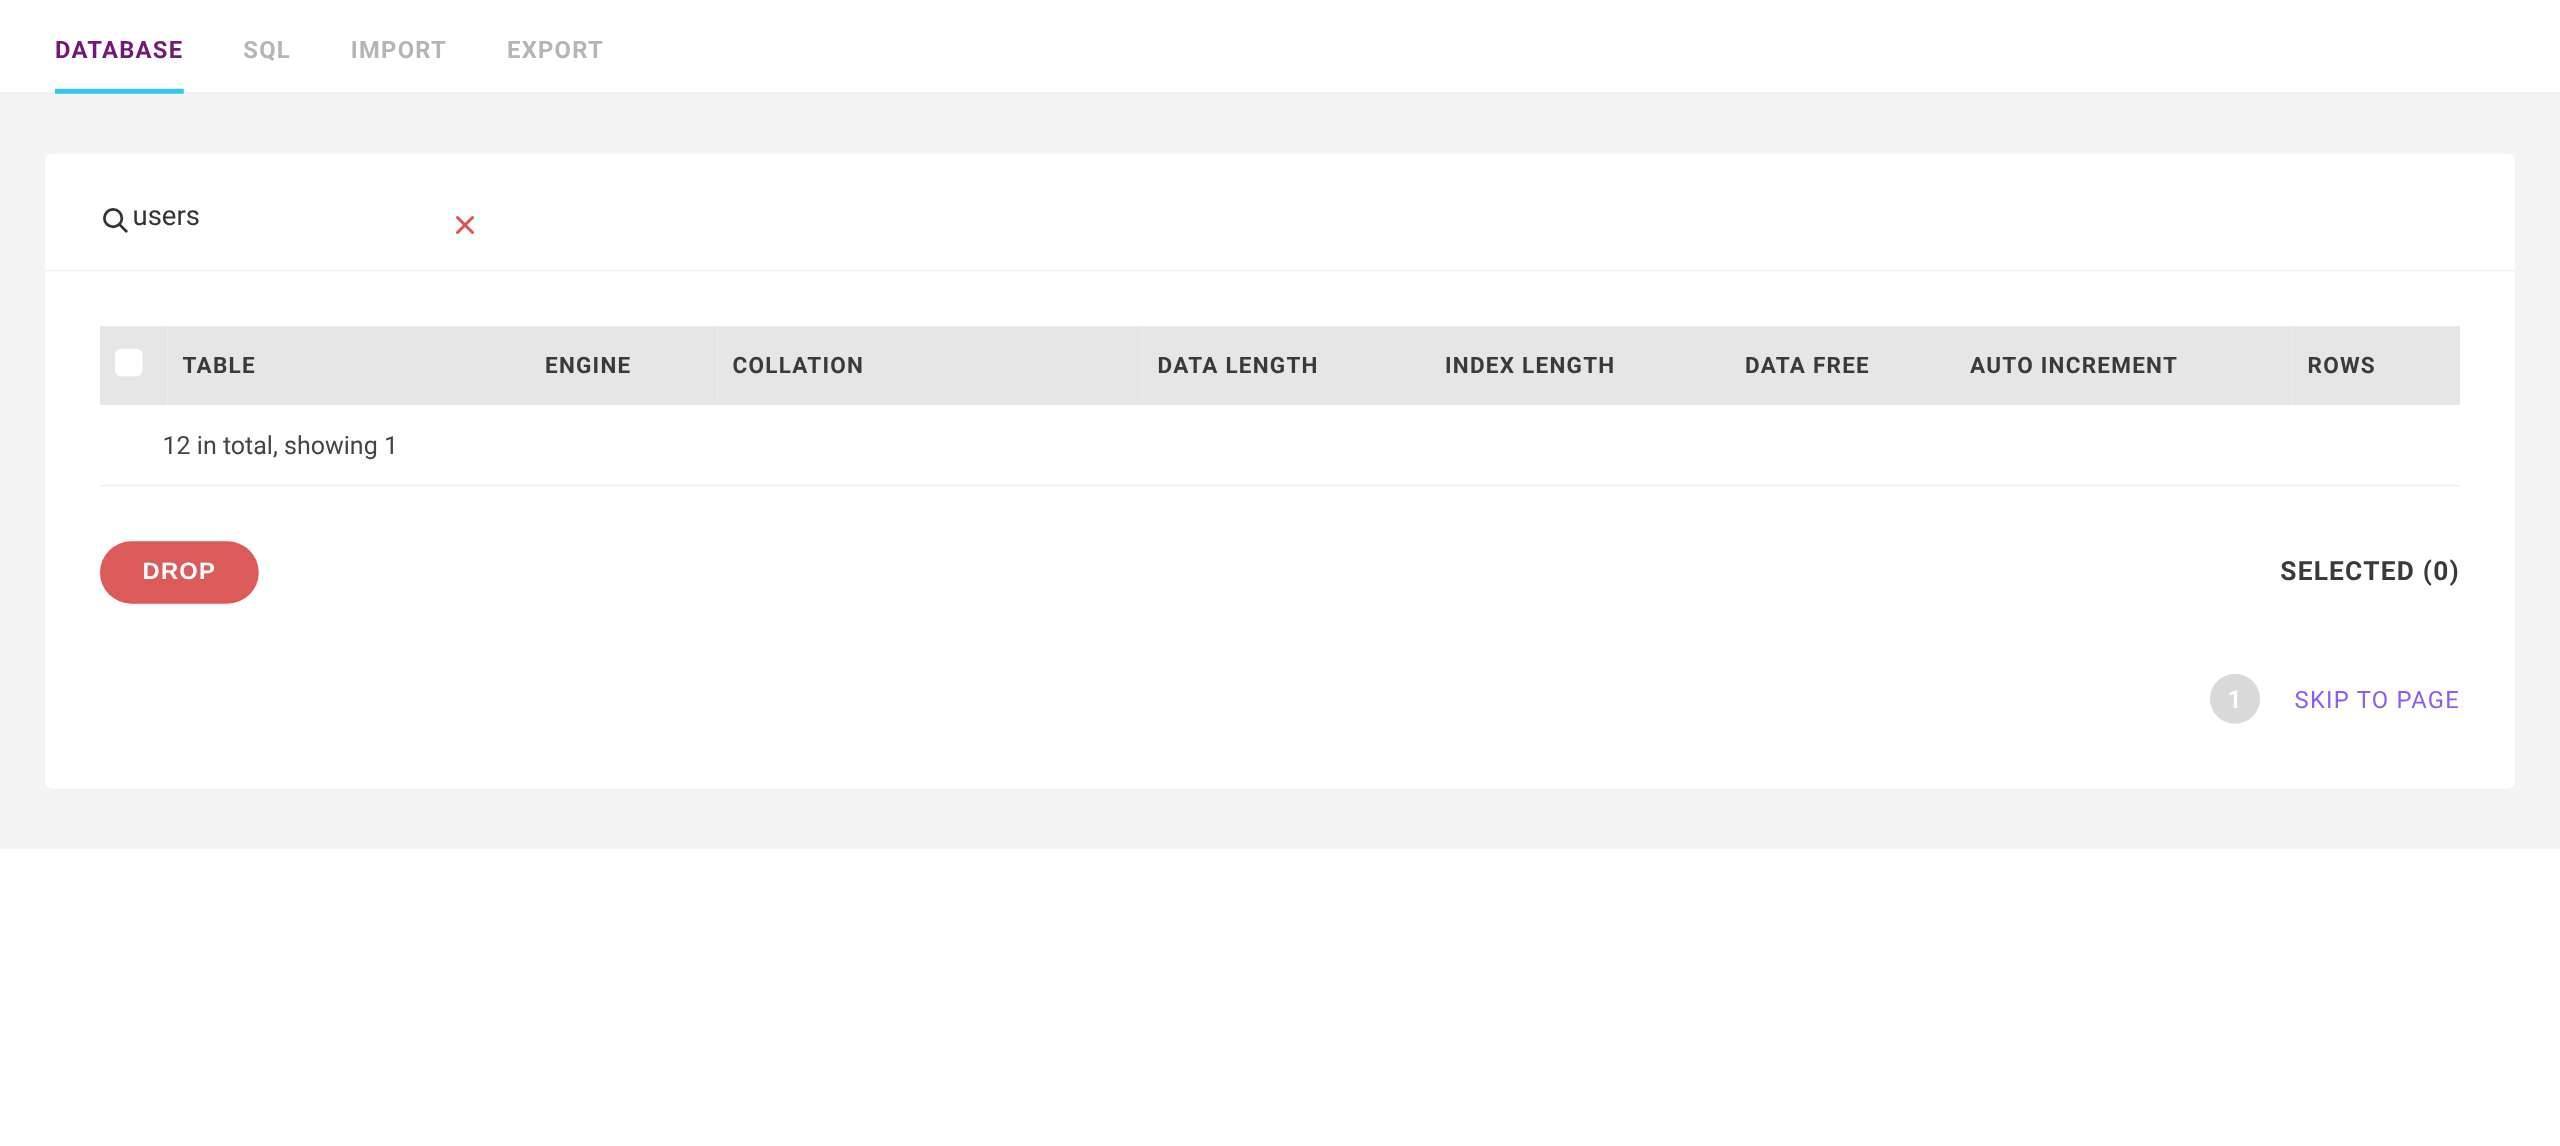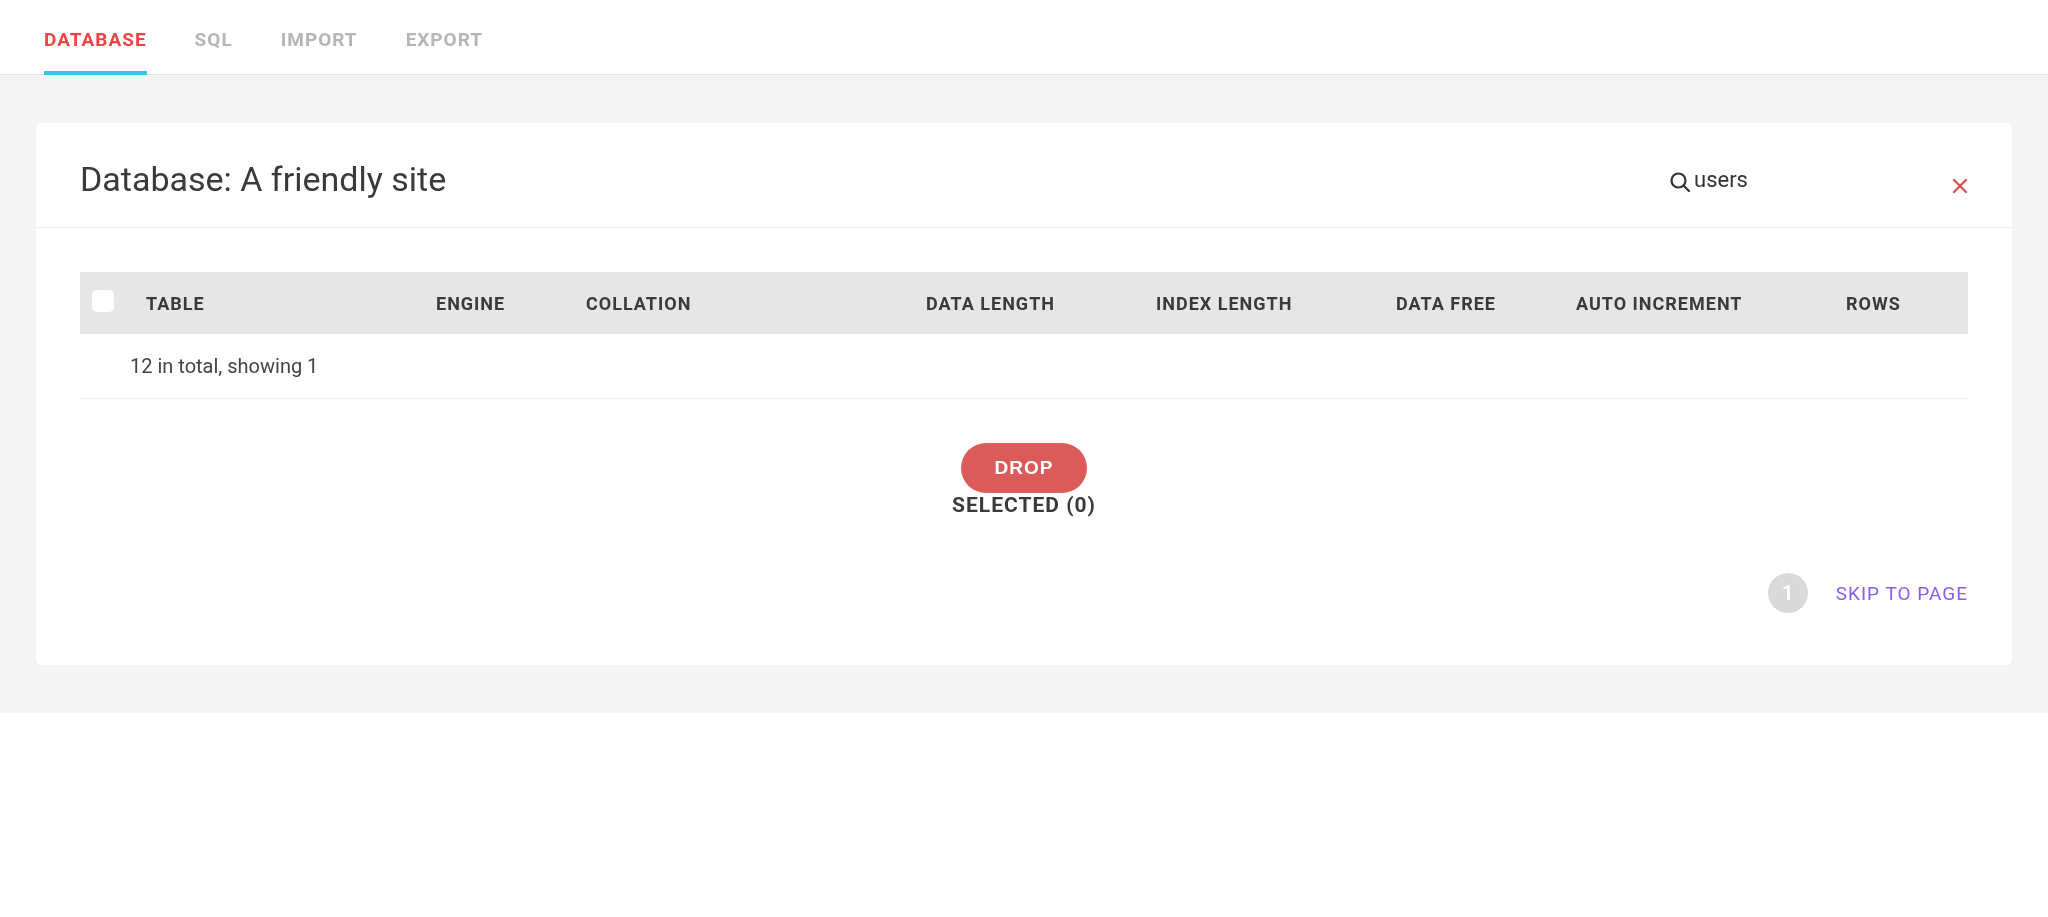--- a/index.html
+++ b/index.html
@@ -27,21 +27,21 @@
   .tab {
     font-size: 19px;
     font-weight: 700;
     letter-spacing: 1px;
     color: #b5b5b5;
     padding-bottom: 20px;
     cursor: pointer;
     border-bottom: 4px solid transparent;
   }
   .tab.active {
-    color: #ef4444;
+    color: #701a75;
     border-bottom: 4px solid #36c5f0;
   }
   .tab-line {
     border-bottom: 1px solid #e7e7e7;
     margin-top: -1px;
   }
   .content-area {
     background: #f4f4f4;
     padding: 48px 36px;
   }
@@ -145,21 +145,20 @@
   .summary-row td {
     background: #ffffff;
     padding-left: 50px;
     color: #444;
   }
   .actions-row {
     display: flex;
     align-items: center;
     justify-content: space-between;
     padding: 44px 44px 28px 44px;
-    flex-direction: column;
   }
   .drop-btn {
     background: #db5a5a;
     color: #ffffff;
     border: none;
     border-radius: 999px;
     padding: 14px 34px;
     font-size: 19px;
     font-weight: 700;
     letter-spacing: 1px;
@@ -207,21 +206,20 @@
     <div class="tab">SQL</div>
     <div class="tab">IMPORT</div>
     <div class="tab">EXPORT</div>
   </div>
   <div class="tab-line"></div>
 
   <div class="content-area">
     <div class="panel">
 
       <div class="panel-header">
-        <div class="panel-title">Database: A friendly site</div>
         <div class="search-wrap">
           <span class="search-icon">
             <svg width="24" height="24" viewBox="0 0 24 24" fill="none" stroke="#333" stroke-width="2.2" stroke-linecap="round">
               <circle cx="10.5" cy="10.5" r="7"></circle>
               <line x1="21" y1="21" x2="15.5" y2="15.5"></line>
             </svg>
           </span>
           <input class="search-input" type="text" value="users" style="">
           <span class="clear-icon">
             <svg width="16" height="16" viewBox="0 0 16 16" fill="none" stroke="#d9534f" stroke-width="2.4" stroke-linecap="round">

